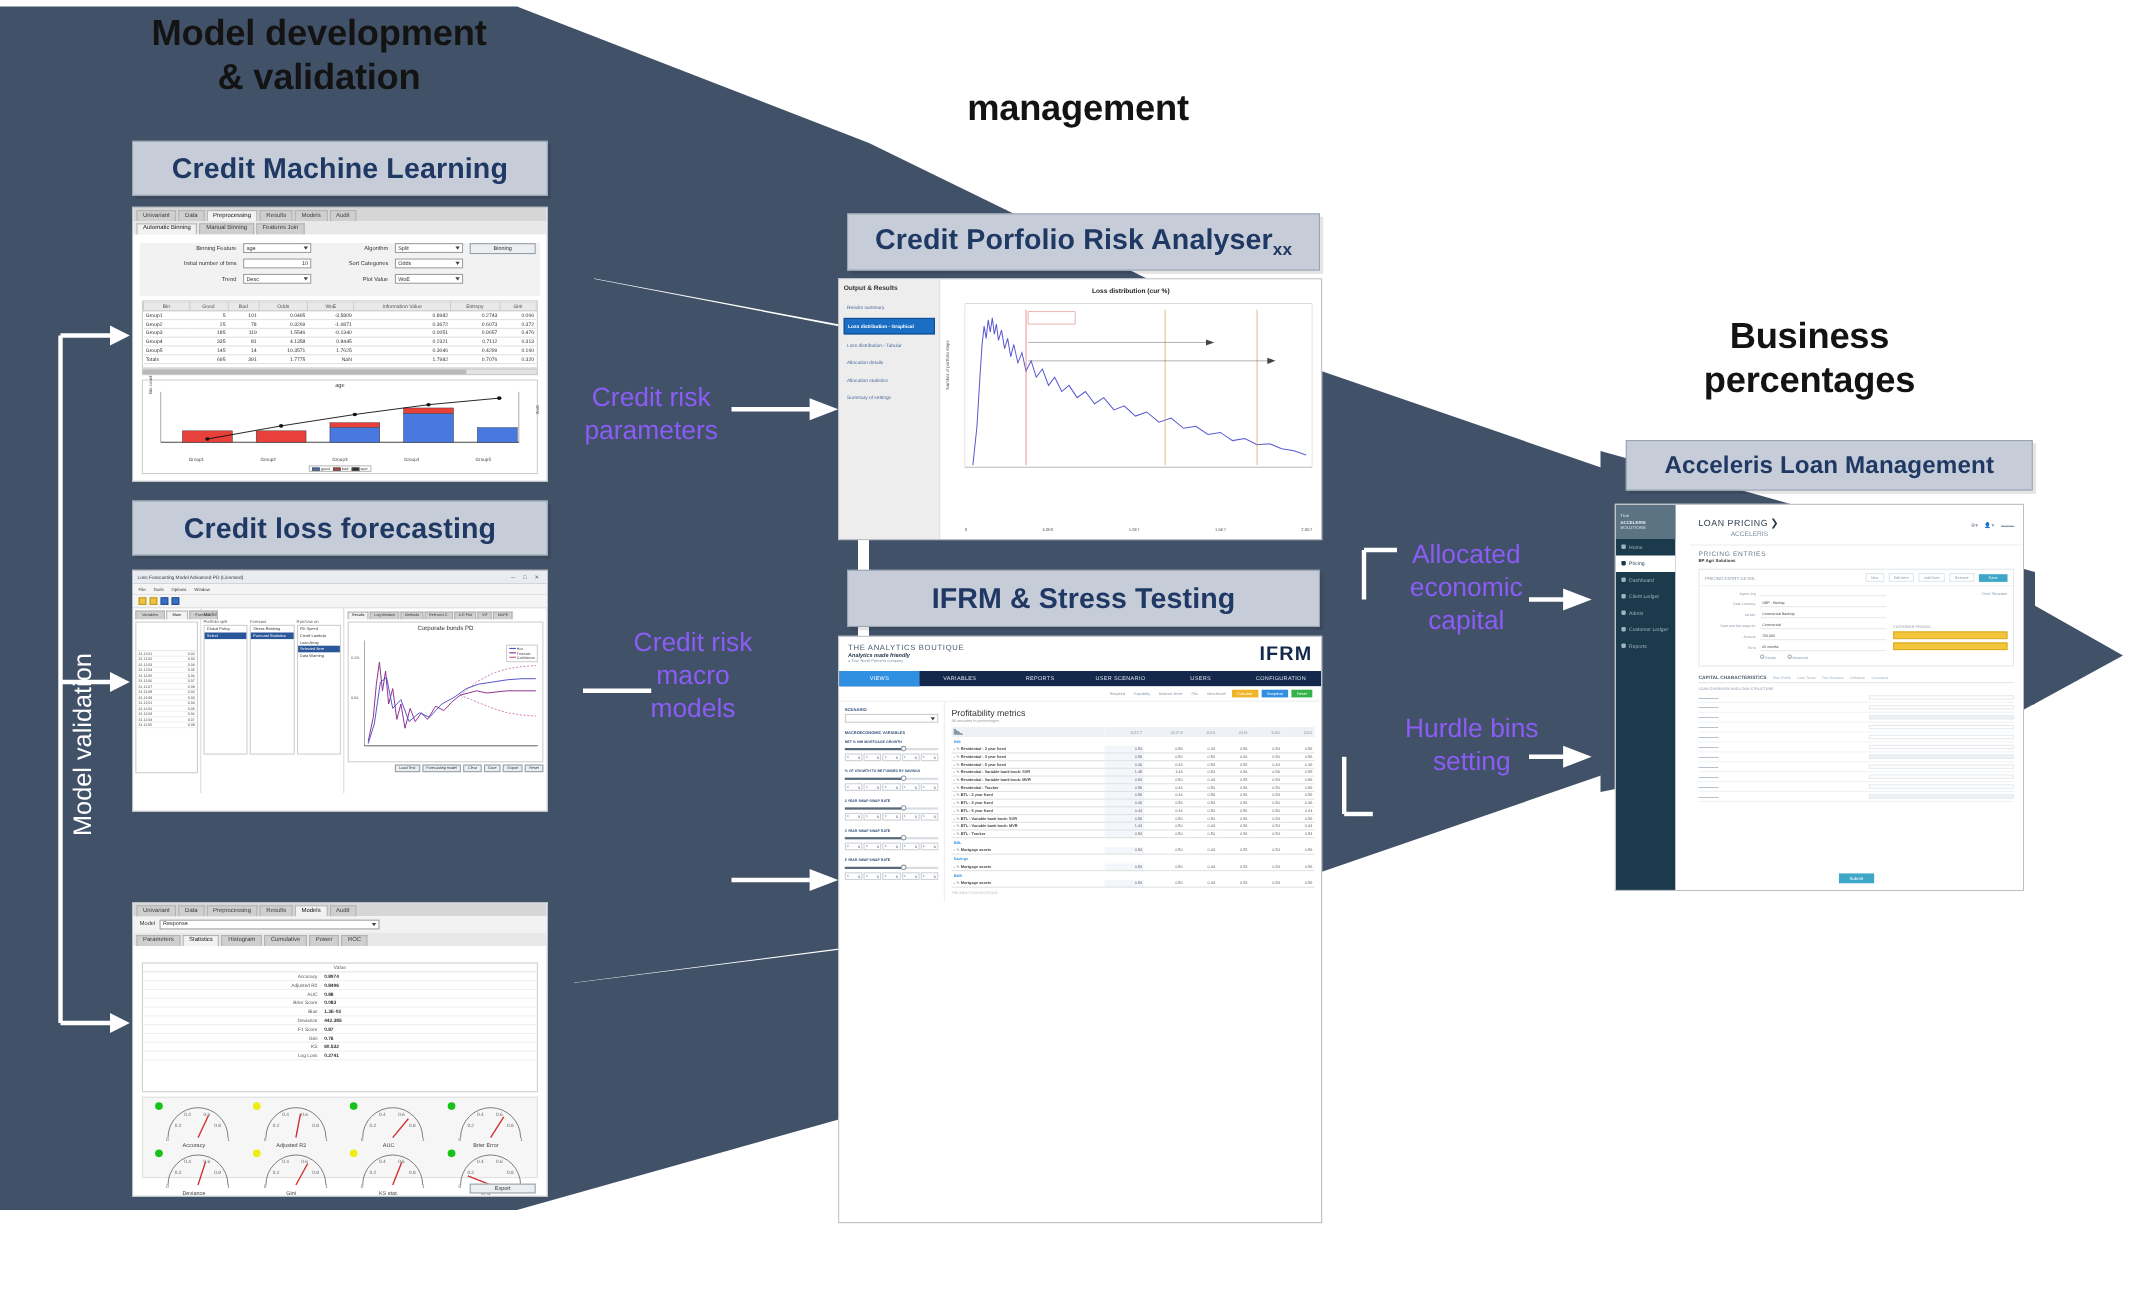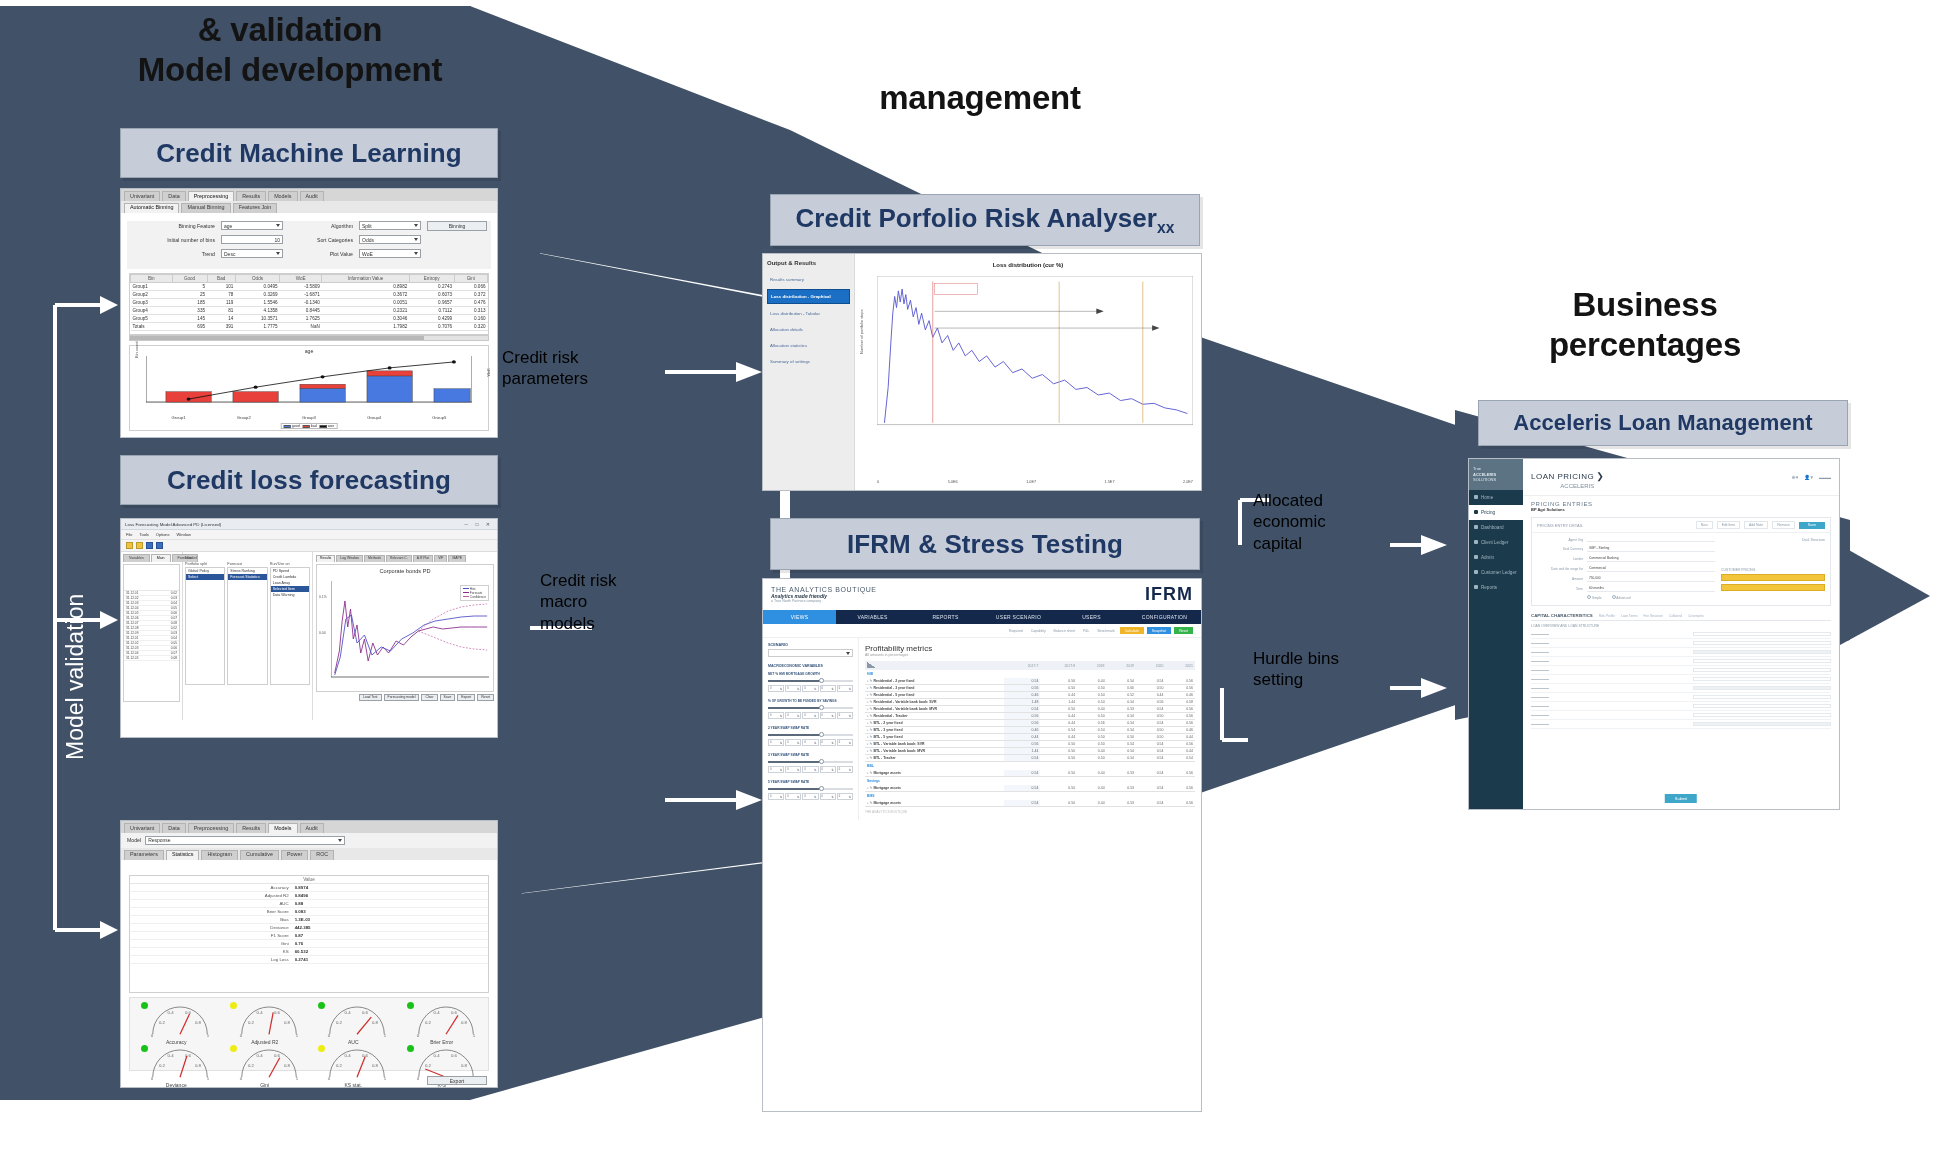--- a/index.html
+++ b/index.html
@@ -77,22 +77,22 @@
   table.mini td { border-bottom:1px solid #e2e2e2; padding:1px 2px; }
   .num { text-align:right; }
 
   
   .gauge-wrap { display:flex; flex-direction:column; align-items:center; }
   .led { width:7px;height:7px;border-radius:50%; }
   .glabel { font-size:5px; color:#444; margin-top:1px; }
 
   
   .arrow-label {
-    position:absolute; color:#000000; font-size:17px; line-height:1.26;
-    text-align:left; font-weight:normal;
+    position:absolute; color:#8b5cf6; font-size:24px; line-height:1.26;
+    text-align:center; font-weight:normal;
   }
   .vert-label {
     position:absolute; color:#ffffff; font-size:23px;
     transform:rotate(-90deg); transform-origin:left top; white-space:nowrap;
   }
 
   
   .ifrm-nav { display:flex; background:#14284b; }
   .ifrm-nav div { flex:1; text-align:center; font-size:5px; color:#dce3ee; padding:4px 0; letter-spacing:.3px; }
   .ifrm-nav div.on { background:#2f8fe0; color:#fff; }
@@ -146,22 +146,22 @@
     <path d="M 1390 545 L 1425 545" stroke="#ffffff" stroke-width="4" fill="none"></path>
     <polygon points="1421,535 1421,555 1447,545" fill="#ffffff"></polygon>
 
     <path d="M 1222 740 L 1222 688" stroke="#ffffff" stroke-width="4" fill="none"></path>
     <path d="M 1222 740 L 1248 740" stroke="#ffffff" stroke-width="4" fill="none"></path>
     <path d="M 1390 688 L 1425 688" stroke="#ffffff" stroke-width="4" fill="none"></path>
     <polygon points="1421,678 1421,698 1447,688" fill="#ffffff"></polygon>
   </svg>
 
   <div class="section-title" style="left:110px; top:10px; width:360px;">
+    <div>Model development</div>
     <div>&amp; validation</div>
-    <div>Model development</div>
   </div>
 
   <div class="section-title" style="left:770px; top:78px; width:420px;">
     <div>management</div>
   </div>
 
   <div class="section-title" style="left:1480px; top:285px; width:330px;">
     <div>Business</div>
     <div>percentages</div>
   </div>
@@ -1224,21 +1224,21 @@
               <span class="dotico"></span>
               <span>Customer Ledger</span>
             </div>
             <div class="it">
               <span class="dotico"></span>
               <span>Reports</span>
             </div>
           </div>
       </div>
 
-      <div style="flex:1;position:relative;">
+      <div style="flex:1;position:relative;margin-left:13px;">
         <div style="display:flex;align-items:center;justify-content:space-between;padding:6px 8px;border-bottom:1px solid #eee;">
           <div style="display:flex;align-items:baseline;gap:2px;">
             <div>
               <span style="font-size:8px;color:#2a3a4a;letter-spacing:.5px;">LOAN PRICING</span>
               <div style="font-size:6px;color:#7f8f9f;text-align:right;">ACCELERIS</div>
             </div>
             <span style="font-size:9px;color:#2a3a4a;">❯</span>
           </div>
           <div style="display:flex;align-items:center;gap:6px;">
             <span style="font-size:5px;color:#8a99a8;">⊕▾</span>

